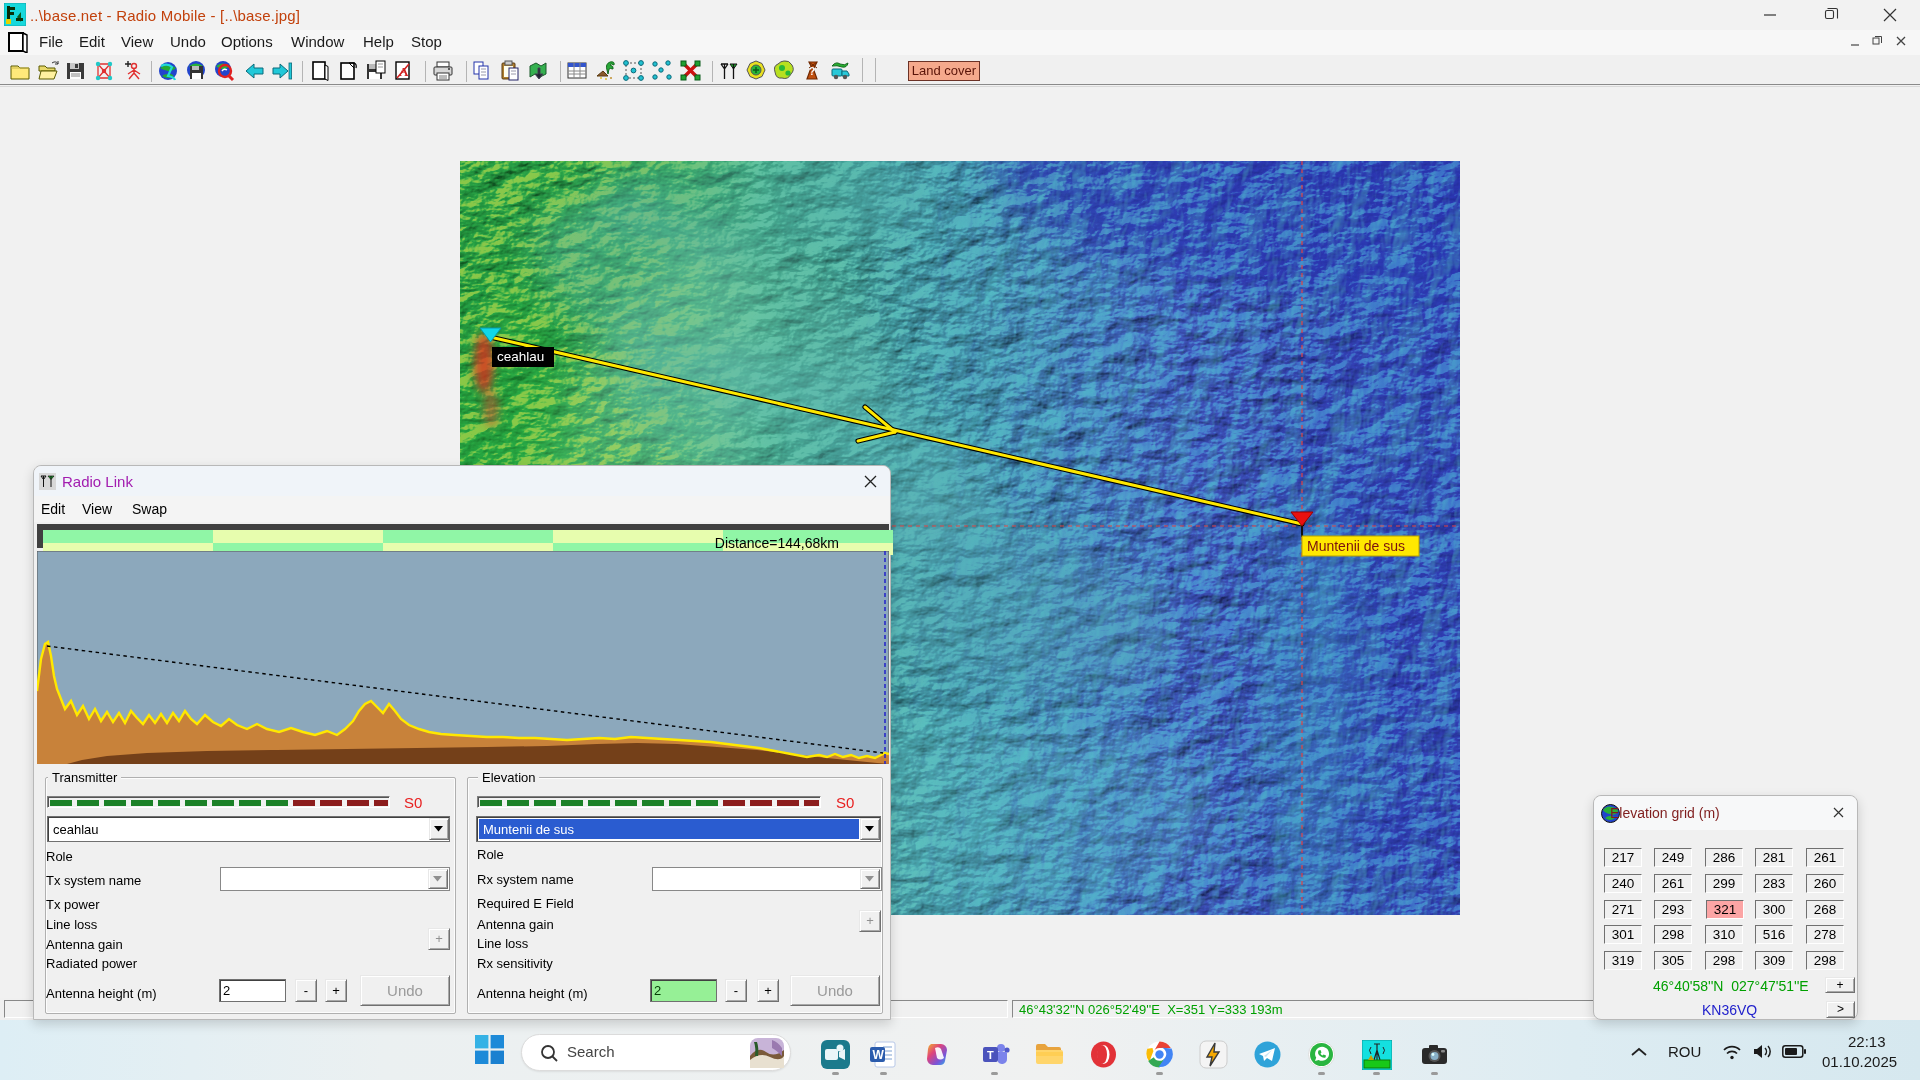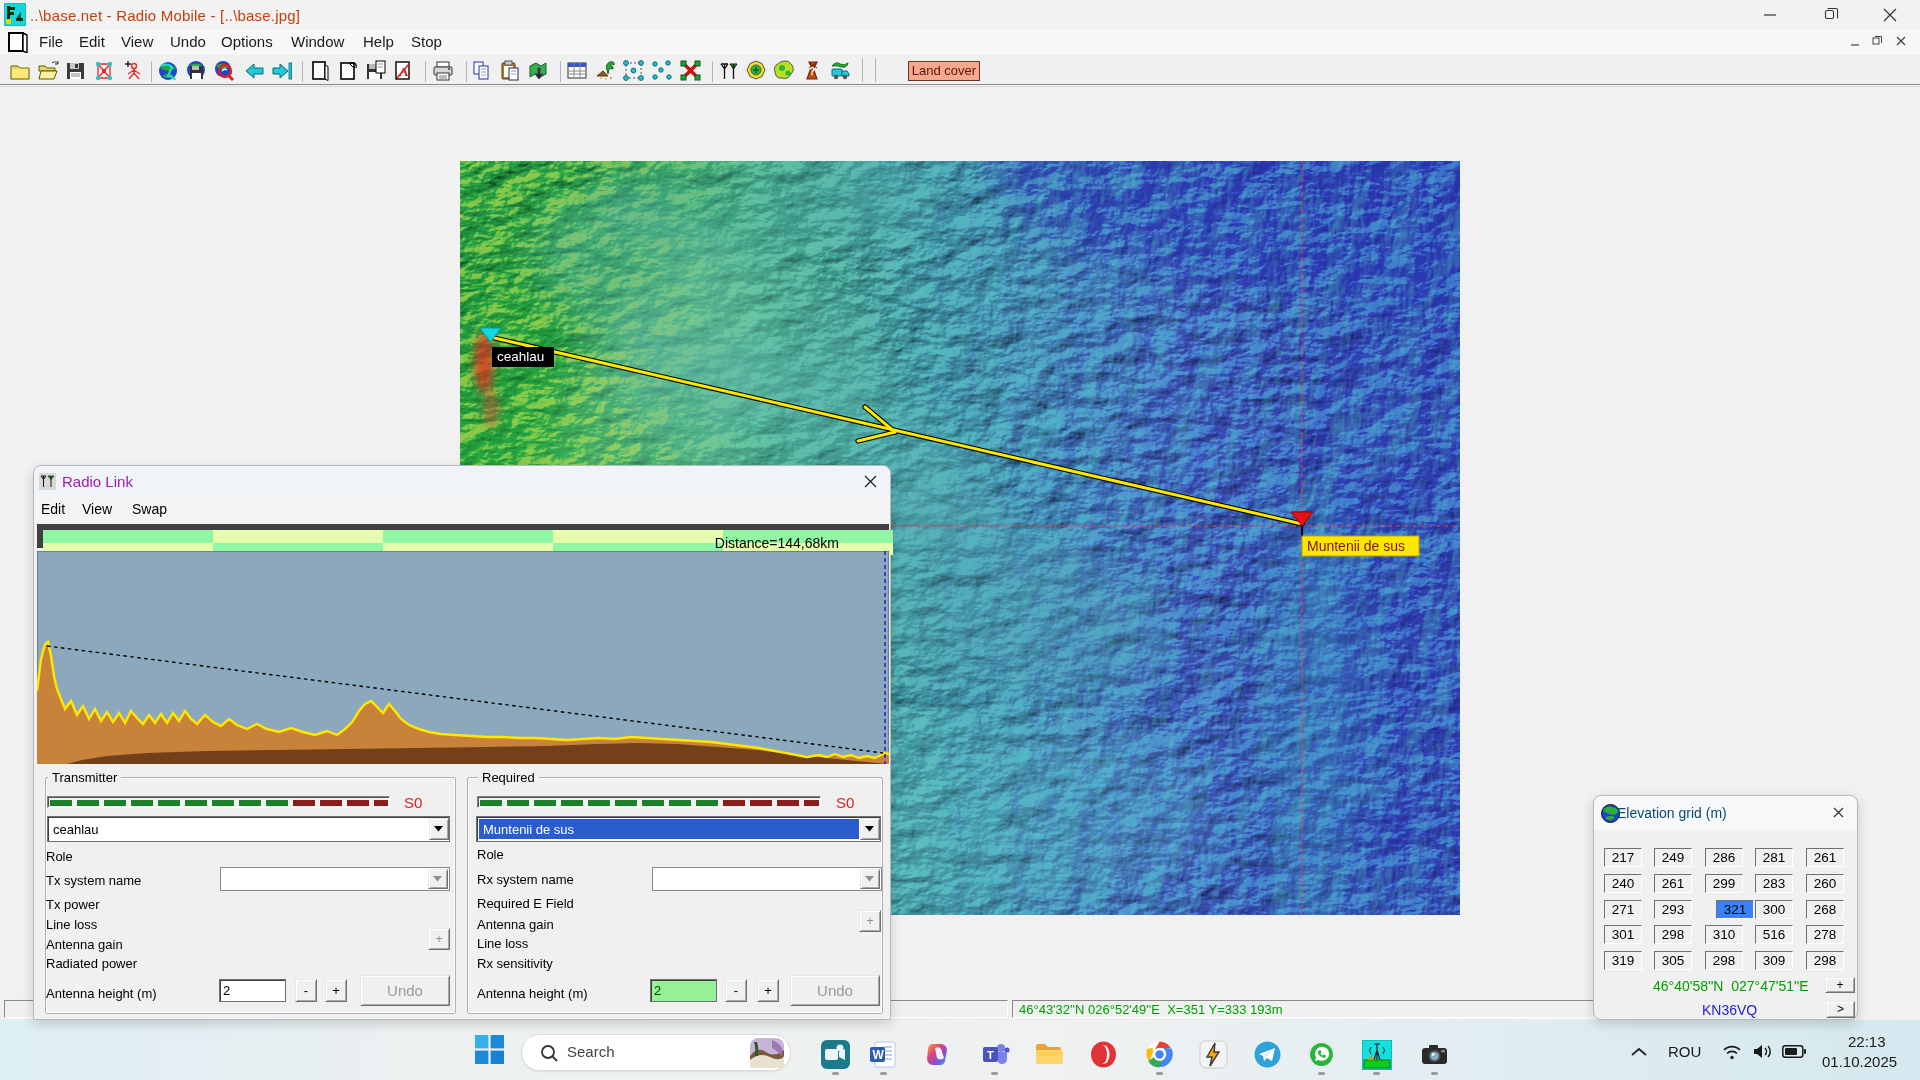--- a/index.html
+++ b/index.html
@@ -471,21 +471,21 @@
   <div class="lbl" style="left:12px;top:490px">Radiated power</div>
   <div class="lbl" style="left:12px;top:520px">Antenna height (m)</div>
   <div class="abs" style="left:185px;top:513px;width:67px;height:23px;background:#fff;border:1px solid #707070;box-shadow:inset 1px 1px 0 #404040">
       <div class="lbl" style="left:3px;top:3px">2</div>
     </div>
   <div class="btn3d" style="left:261px;top:513px;width:22px;height:23px;font-size:13px;text-align:center;line-height:21px">-</div>
   <div class="btn3d" style="left:291px;top:513px;width:22px;height:23px;font-size:13px;text-align:center;line-height:21px">+</div>
   <div class="btn3d" style="left:326px;top:509px;width:90px;height:31px;color:#9a9a9a;font-size:15px;text-align:center;line-height:29px">Undo</div>
 
   <div class="abs" style="left:433px;top:311px;width:416px;height:237px;border:1px solid #b0b0b0;box-shadow:inset 0 0 0 1px #fdfdfd;border-radius:2px"></div>
-  <div class="lbl" style="left:444px;top:304px;background:#f0f0f0;padding:0 4px">Required</div>
+  <div class="lbl" style="left:444px;top:304px;background:#f0f0f0;padding:0 4px">Elevation</div>
   <div class="abs sunken" style="left:443px;top:330px;width:344px;height:12px;background:#f2f2f2">
     <div class="abs" style="left:2px;top:2.5px;width:240px;height:6px;background:repeating-linear-gradient(90deg,#1c8128 0 22px,#f2f2f2 22px 27px)"></div>
     <div class="abs" style="left:245px;top:2.5px;width:96px;height:6px;background:repeating-linear-gradient(90deg,#8c1d1d 0 22px,#f2f2f2 22px 27px)"></div>
   </div>
   <div class="lbl" style="left:802px;top:328px;color:#e82020;font-size:15px">S0</div>
   <div class="abs" style="left:442px;top:350px;width:405px;height:26px;background:#fff;border:1px solid #707070;box-shadow:inset 1px 1px 0 #404040">
     <div class="abs" style="left:2px;top:2px;width:380px;height:20px;background:#2a5cd0"></div>
     <div class="lbl" style="left:6px;top:5px;color:#fff">Muntenii de sus</div>
     <div class="btn3d" style="left:383px;top:1px;width:20px;height:22px"></div>
     <svg class="abs" style="left:388px;top:9px" width="10" height="6">
@@ -514,38 +514,38 @@
   <div class="btn3d" style="left:756px;top:509px;width:90px;height:31px;color:#9a9a9a;font-size:15px;text-align:center;line-height:29px">Undo</div>
 </div>
 
 <div class="dlg" id="elev" style="left:1593px;top:795px;width:265px;height:225px;border-radius:8px">
   <div class="abs" style="left:0;top:0;width:100%;height:34px;background:#f7f8f9;border-radius:8px 8px 0 0"></div>
   <svg class="abs" style="left:7px;top:8px" width="19" height="19" viewBox="0 0 19 19">
       <circle cx="9.5" cy="9.5" r="9" fill="#2244cc" stroke="#111"></circle>
       <path d="M2 6 q4 -5 9 -3 q6 1 6 5 q-3 4 -8 2 q-5 -1 -7 -4z" fill="#28b038"></path>
       <path d="M4 14 q5 4 10 0 q-3 -3 -5 -2 q-3 0 -5 2z" fill="#28b038"></path>
     </svg>
-  <div class="abs" style="left:23px;top:9px;font-size:14px;color:#0c4a6e">Elevation grid (m)</div>
+  <div class="abs" style="left:16px;top:9px;font-size:14px;color:#7f1d1d">Elevation grid (m)</div>
   <svg class="abs" style="left:239px;top:11px" width="12" height="12">
       <path d="M1 1 L10 10 M10 1 L1 10" stroke="#333" stroke-width="1.2"></path>
     </svg>
   <style>.ec{position:absolute;width:38px;height:18.5px;border:1px solid;border-color:#707070 #fff #fff #707070;background:#f0f0f0;font-size:13.5px;text-align:center;line-height:17px;color:#000}</style>
   <div class="ec" style="left:10px;top:52px">217</div>
     <div class="ec" style="left:60px;top:52px">249</div>
     <div class="ec" style="left:111px;top:52px">286</div>
     <div class="ec" style="left:161px;top:52px">281</div>
     <div class="ec" style="left:212px;top:52px">261</div>
   <div class="ec" style="left:10px;top:78px">240</div>
     <div class="ec" style="left:60px;top:78px">261</div>
     <div class="ec" style="left:111px;top:78px">299</div>
     <div class="ec" style="left:161px;top:78px">283</div>
     <div class="ec" style="left:212px;top:78px">260</div>
   <div class="ec" style="left:10px;top:104px">271</div>
     <div class="ec" style="left:60px;top:104px">293</div>
-    <div class="ec" style="left:122px;top:104px;background:#3b82f6">321</div>
+    <div class="ec" style="left:112px;top:104px;background:#fca5a5">321</div>
     <div class="ec" style="left:161px;top:104px">300</div>
     <div class="ec" style="left:212px;top:104px">268</div>
   <div class="ec" style="left:10px;top:129px">301</div>
     <div class="ec" style="left:60px;top:129px">298</div>
     <div class="ec" style="left:111px;top:129px">310</div>
     <div class="ec" style="left:161px;top:129px">516</div>
     <div class="ec" style="left:212px;top:129px">278</div>
   <div class="ec" style="left:10px;top:155px">319</div>
     <div class="ec" style="left:60px;top:155px">305</div>
     <div class="ec" style="left:111px;top:155px">298</div>

